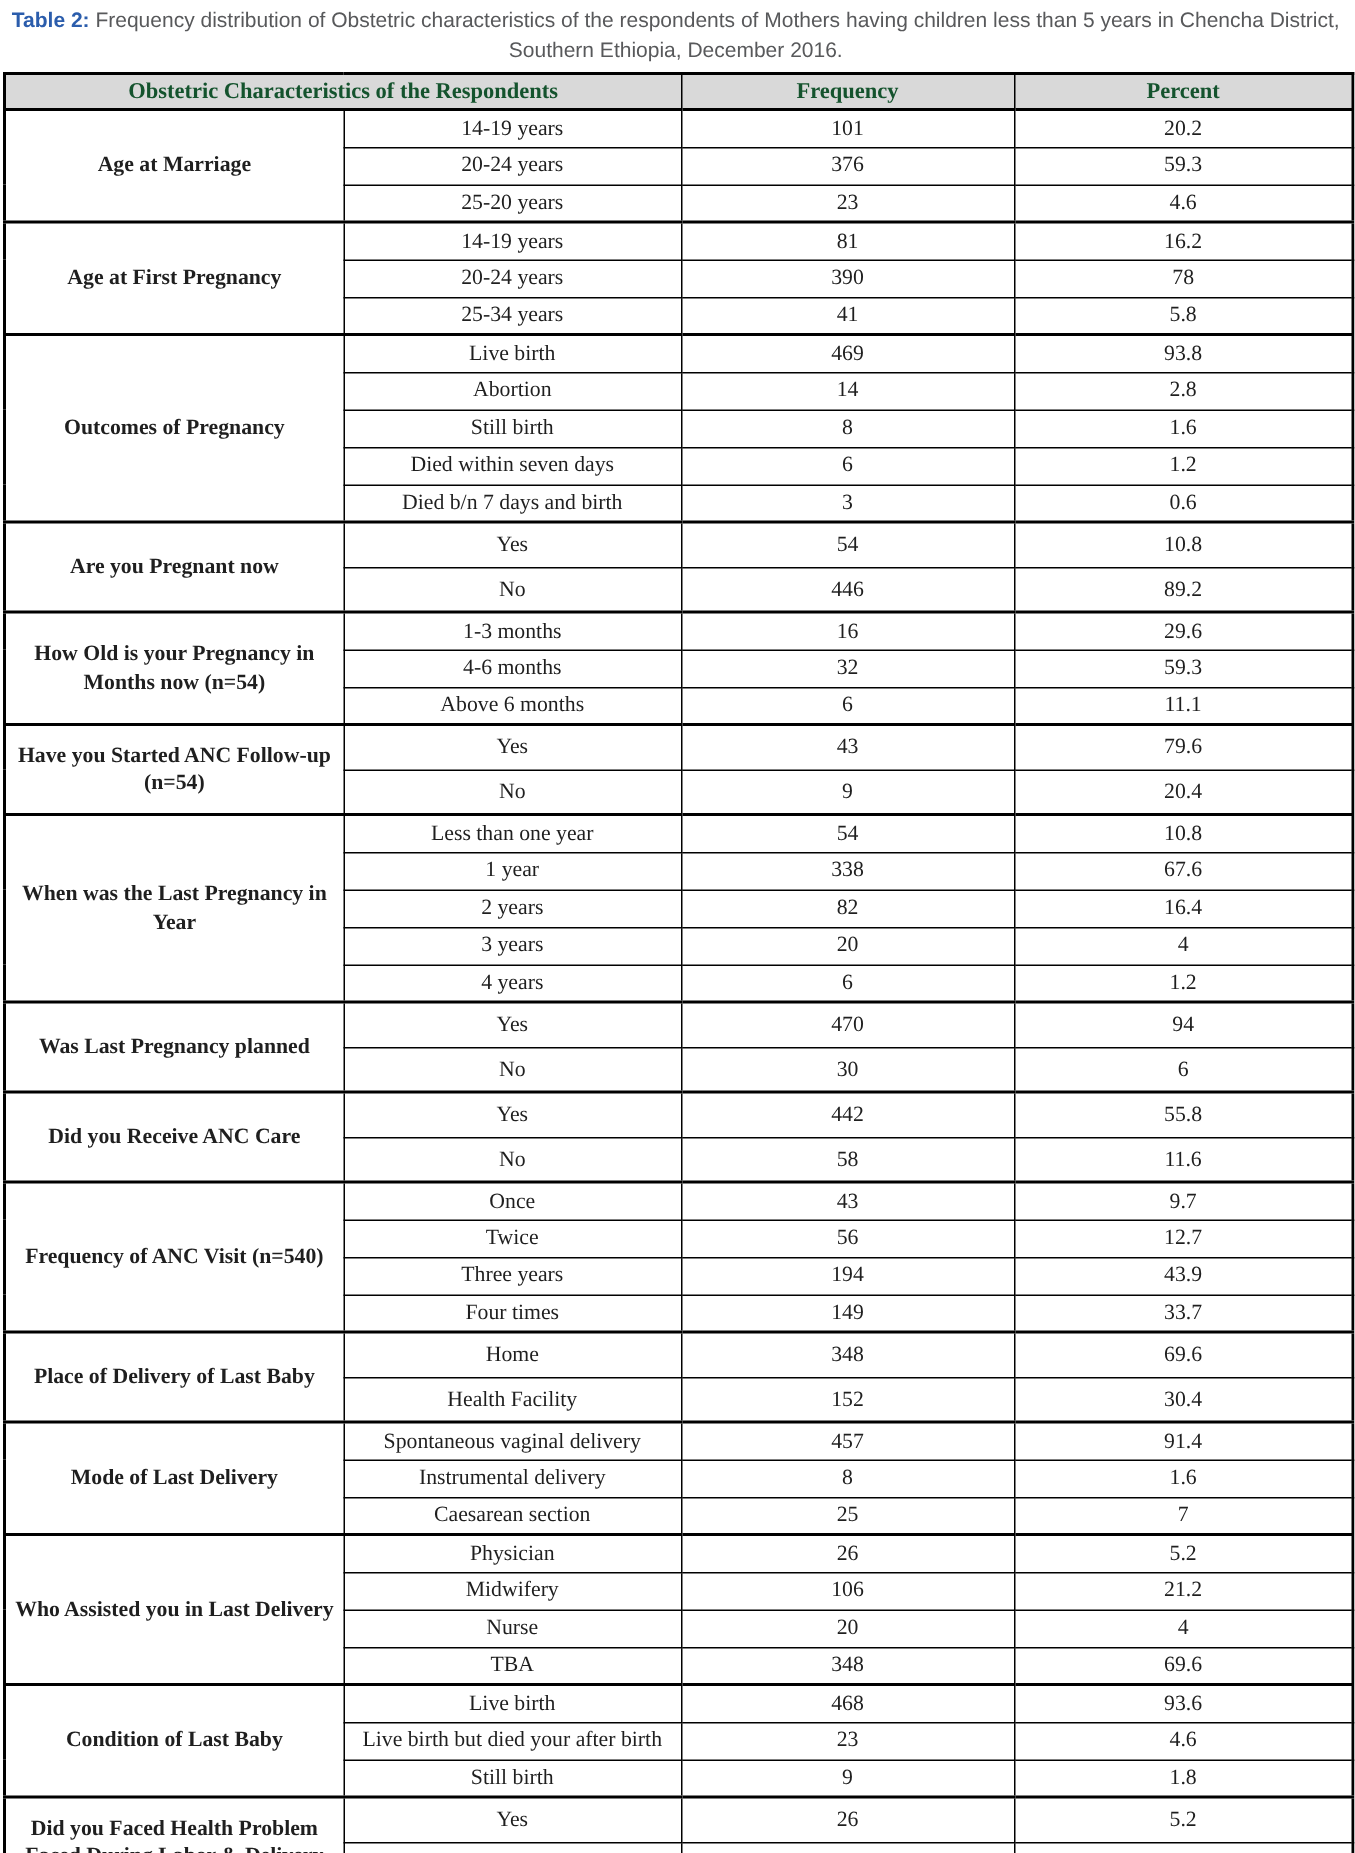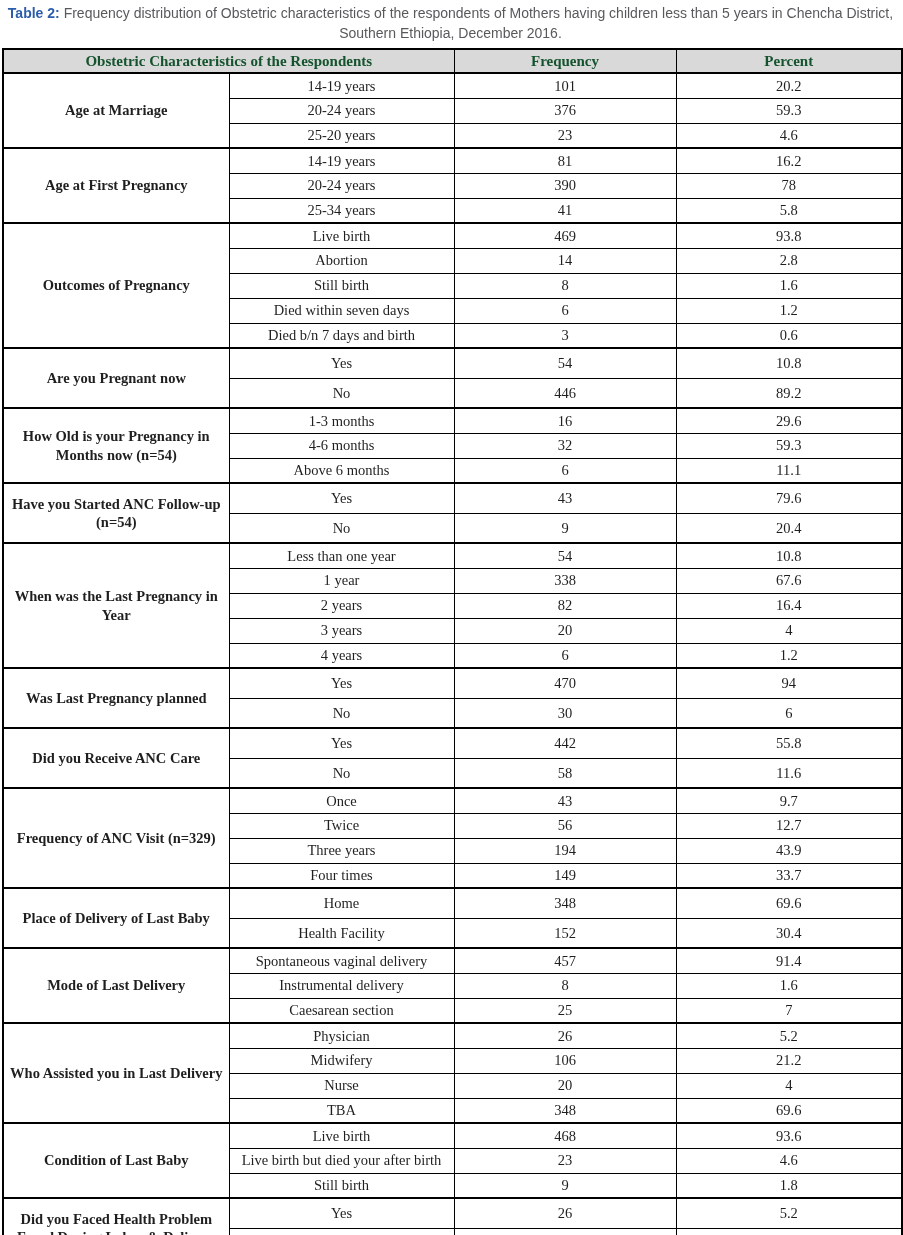--- a/index.html
+++ b/index.html
@@ -225,21 +225,21 @@
           <td>Yes</td>
           <td>442</td>
           <td>55.8</td>
         </tr>
         <tr class="tall">
           <td>No</td>
           <td>58</td>
           <td>11.6</td>
         </tr>
         <tr class="normal sec-start">
-          <td class="cat" rowspan="4">Frequency of ANC Visit (n=329)</td>
+          <td class="cat" rowspan="4">Frequency of ANC Visit (n=540)</td>
           <td>Once</td>
           <td>43</td>
           <td>9.7</td>
         </tr>
         <tr class="normal">
           <td>Twice</td>
           <td>56</td>
           <td>12.7</td>
         </tr>
         <tr class="normal">

